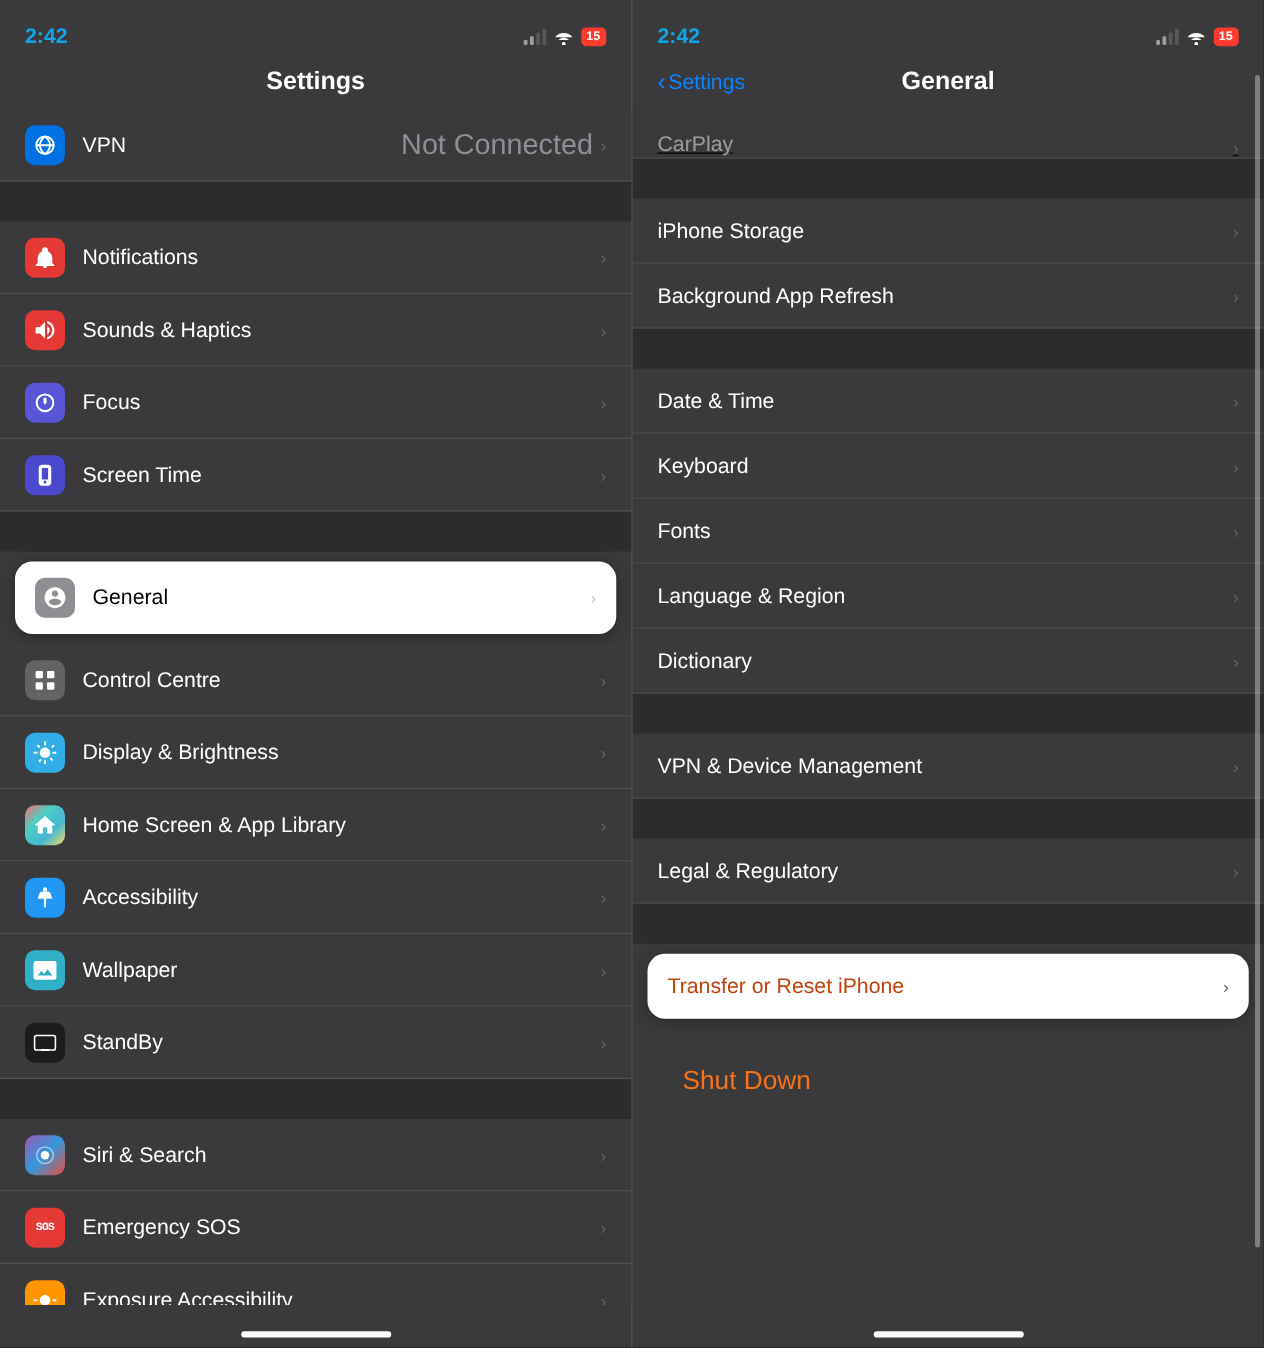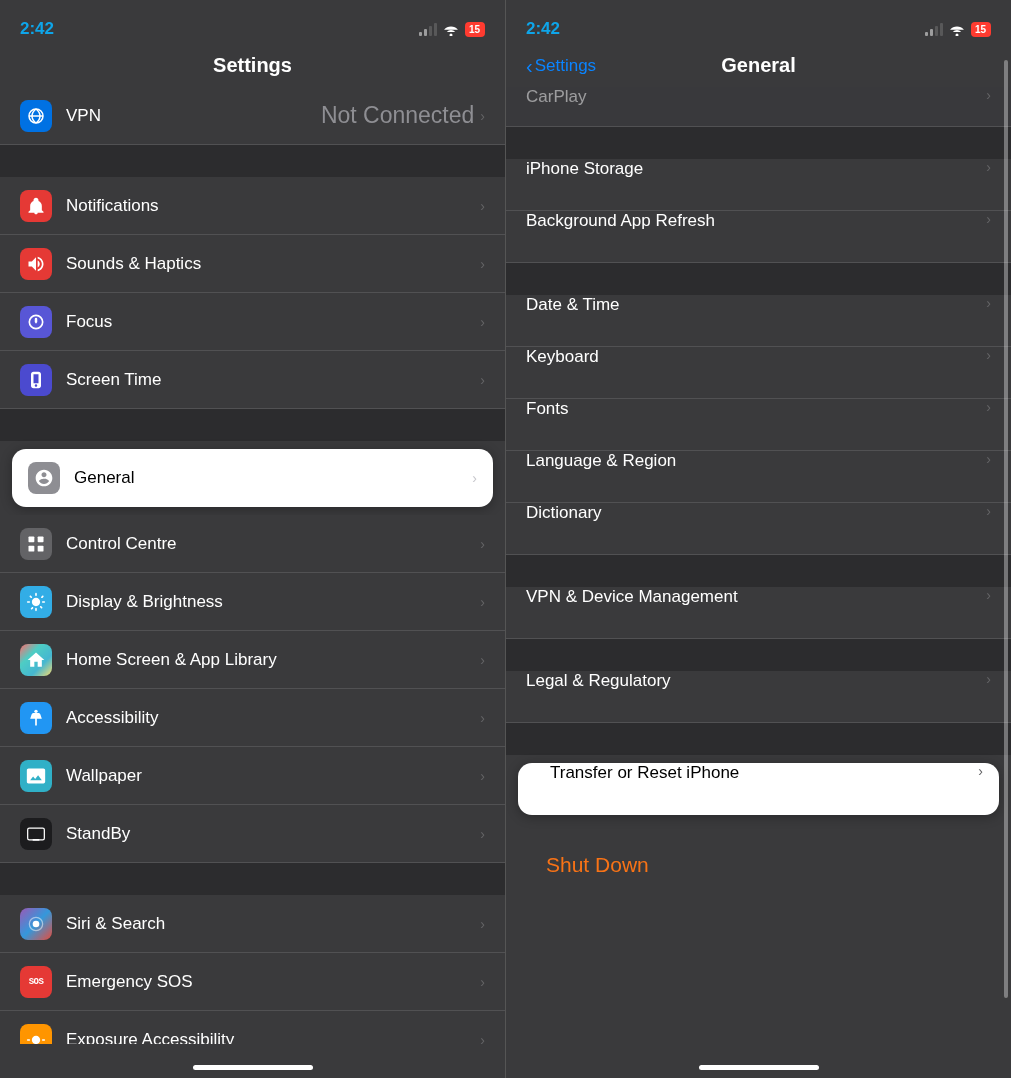--- a/index.html
+++ b/index.html
@@ -184,37 +184,37 @@
     .icon-sky { background: #32ade6; }
     .icon-teal { background: #30b0c7; }
     .icon-indigo { background: #5856d6; }
     .icon-orange { background: #ff9500; }
     .icon-light-blue { background: #2196f3; }
     .icon-black { background: #1c1c1e; }
 
     
     .settings-row-simple {
       display: flex;
+      align-items: center;
       padding: 0 20px;
       min-height: 52px;
       border-bottom: 1px solid rgba(255,255,255,0.12);
       background: rgba(58,58,60,1);
       cursor: pointer;
     }
     .settings-row-simple.highlighted {
       background: #fff;
       border-radius: 14px;
       margin: 8px 12px;
       padding: 0 16px;
       border-bottom: none;
       box-shadow: 0 2px 12px rgba(0,0,0,0.3);
     }
     .settings-row-simple.highlighted .row-label {
-      color: #000000;
-      margin-left: 16px;
+      color: #c2410c;
     }
     .settings-row-simple .row-label {
       flex: 1;
       font-size: 17px;
       color: #fff;
     }
     .settings-row-simple .row-chevron {
       font-size: 14px;
       color: #636366;
     }
@@ -252,23 +252,24 @@
       height: 5px;
       background: #fff;
       border-radius: 3px;
     }
 
     
     .top-fade-row {
       padding: 0 20px;
       min-height: 40px;
       display: flex;
-      align-items: flex-start;
+      align-items: flex-end;
       border-bottom: 1px solid rgba(255,255,255,0.12);
       background: rgba(58,58,60,0.8);
+      text-decoration: underline;
     }
     .top-fade-row .row-label {
       color: rgba(255,255,255,0.5);
     }
   </style>
 </head>
 <body>
 
 <div class="left-panel">
 

